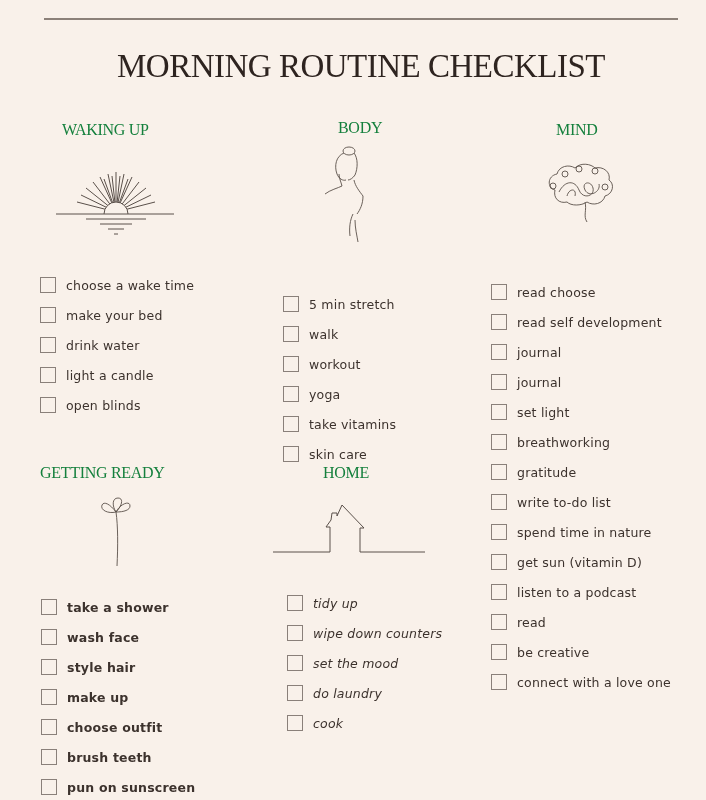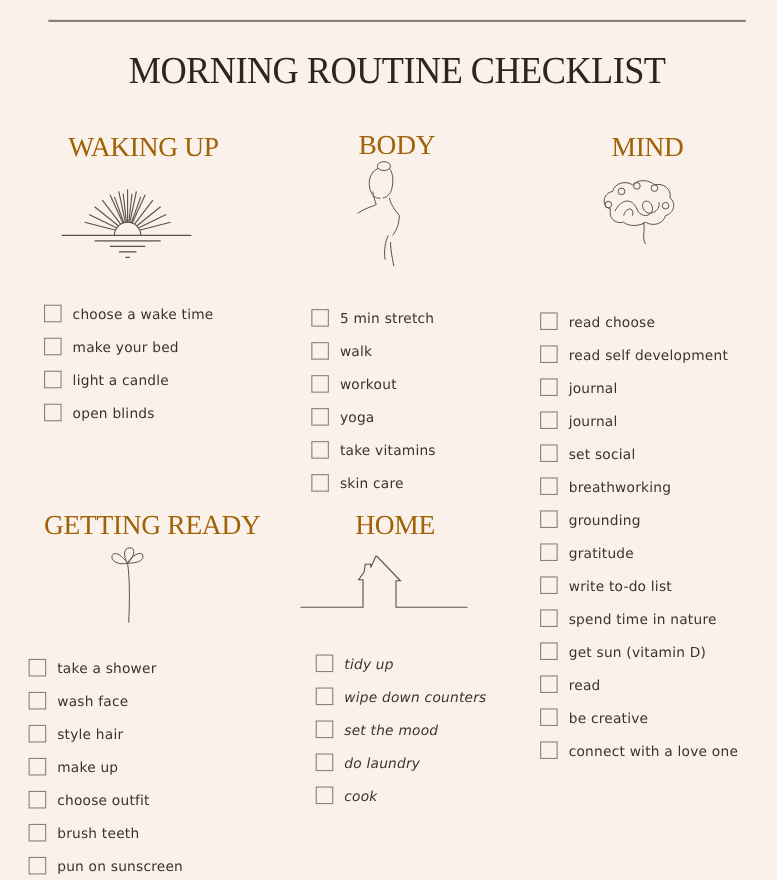--- a/index.html
+++ b/index.html
@@ -14,21 +14,21 @@
     position: absolute; left: 44px; top: 18px; width: 634px; height: 2px;
     background: #8c8179;
   }
   .title {
     position: absolute; left: 0; top: 47px; width: 722px; text-align: center;
     font-family: "Liberation Serif", serif; font-size: 33px; letter-spacing: -0.5px;
     color: #2e2420; transform: scaleY(1.05);
   }
   .heading {
     position: absolute; font-family: "Liberation Serif", serif;
-    font-size: 25px; color: #a16207; letter-spacing: -0.3px; white-space: nowrap; text-align: right;
+    font-size: 16px; color: #15803d; letter-spacing: -0.3px; white-space: nowrap; text-align: right;
   }
   .illus { position: absolute; }
   .illus svg { display: block; }
   .list { position: absolute; margin: 0; padding: 0; list-style: none; }
   .item {
     display: flex; align-items: flex-end; height: 30px; cursor: pointer;
   }
   .box {
     width: 16px; height: 16px; border: 1px solid #8a807a; box-sizing: border-box;
     margin-right: 10px; flex: 0 0 auto; background: transparent;
@@ -78,41 +78,45 @@
   <li class="item">
       <span class="box"></span>
       <span class="label">choose a wake time</span>
     </li>
   <li class="item">
       <span class="box"></span>
       <span class="label">make your bed</span>
     </li>
   <li class="item">
       <span class="box"></span>
+      <span class="label">drink water</span>
+    </li>
+  <li class="item">
+      <span class="box"></span>
       <span class="label">light a candle</span>
     </li>
   <li class="item">
       <span class="box"></span>
       <span class="label">open blinds</span>
     </li>
 </ul>
 
-<div class="heading" style="left:326px; top:119px;">BODY</div>
+<div class="heading" style="left:338px; top:119px;">BODY</div>
 <div class="illus" style="left:322px; top:144px;">
   <svg width="50" height="100" viewBox="0 0 50 100" fill="none" stroke="#5a504a" stroke-width="0.9">
     <ellipse cx="27" cy="7" rx="6" ry="4"></ellipse>
     <path d="M22 9 C14 12 12 22 15 30 C17 35 21 37 24 36"></path>
     <path d="M32 9 C36 14 36 24 33 31 C31 34 28 36 26 36"></path>
     <path d="M17 30 C17 34 19 38 20 42 C16 44 8 46 3 50"></path>
     <path d="M32 36 C33 42 38 48 41 52 C41 60 38 66 35 70"></path>
     <path d="M31 70 C28 76 27 84 28 92"></path>
     <path d="M33 76 C33 84 35 92 36 98"></path>
   </svg>
 </div>
-<ul class="list" style="left:283px; top:267px;">
+<ul class="list" style="left:283px; top:282px;">
   <li class="item">
       <span class="box"></span>
       <span class="label">5 min stretch</span>
     </li>
   <li class="item">
       <span class="box"></span>
       <span class="label">walk</span>
     </li>
   <li class="item">
       <span class="box"></span>
@@ -158,45 +162,45 @@
   <li class="item">
       <span class="box"></span>
       <span class="label">journal</span>
     </li>
   <li class="item">
       <span class="box"></span>
       <span class="label">journal</span>
     </li>
   <li class="item">
       <span class="box"></span>
-      <span class="label">set social</span>
+      <span class="label">set light</span>
     </li>
   <li class="item">
       <span class="box"></span>
       <span class="label">breathworking</span>
     </li>
   <li class="item">
       <span class="box"></span>
-      <span class="label">grounding</span>
-    </li>
-  <li class="item">
-      <span class="box"></span>
       <span class="label">gratitude</span>
     </li>
   <li class="item">
       <span class="box"></span>
       <span class="label">write to-do list</span>
     </li>
   <li class="item">
       <span class="box"></span>
       <span class="label">spend time in nature</span>
     </li>
   <li class="item">
       <span class="box"></span>
       <span class="label">get sun (vitamin D)</span>
+    </li>
+  <li class="item">
+      <span class="box"></span>
+      <span class="label">listen to a podcast</span>
     </li>
   <li class="item">
       <span class="box"></span>
       <span class="label">read</span>
     </li>
   <li class="item">
       <span class="box"></span>
       <span class="label">be creative</span>
     </li>
   <li class="item">
@@ -207,21 +211,21 @@
 
 <div class="heading" style="left:40px; top:464px;">GETTING READY</div>
 <div class="illus" style="left:98px; top:496px;">
   <svg width="36" height="80" viewBox="0 0 36 80" fill="none" stroke="#5a504a" stroke-width="0.9">
     <path d="M18 16 C10 18 2 14 4 9 C6 5 12 8 18 16 Z"></path>
     <path d="M18 16 C14 10 14 2 20 2 C26 2 24 10 18 16 Z"></path>
     <path d="M18 16 C22 8 32 4 32 10 C32 14 26 16 18 16 Z"></path>
     <path d="M18 16 C20 30 20 50 19 70"></path>
   </svg>
 </div>
-<ul class="list" style="left:26px; top:585px;">
+<ul class="list" style="left:41px; top:585px;font-weight:bold;">
   <li class="item">
       <span class="box"></span>
       <span class="label">take a shower</span>
     </li>
   <li class="item">
       <span class="box"></span>
       <span class="label">wash face</span>
     </li>
   <li class="item">
       <span class="box"></span>

